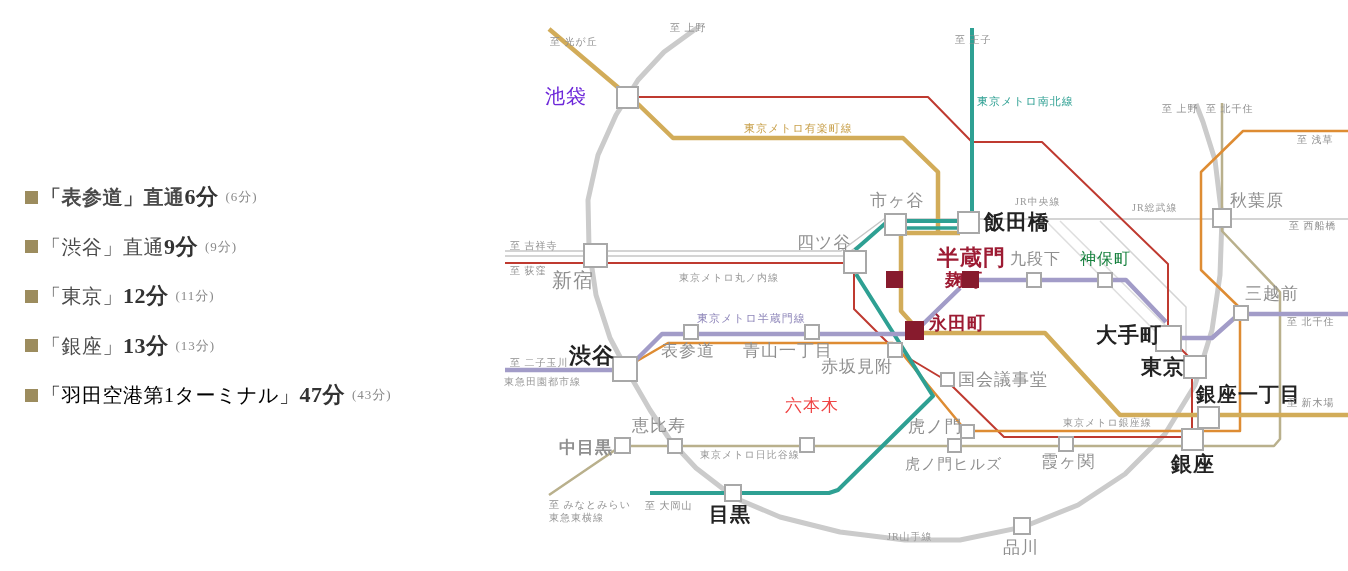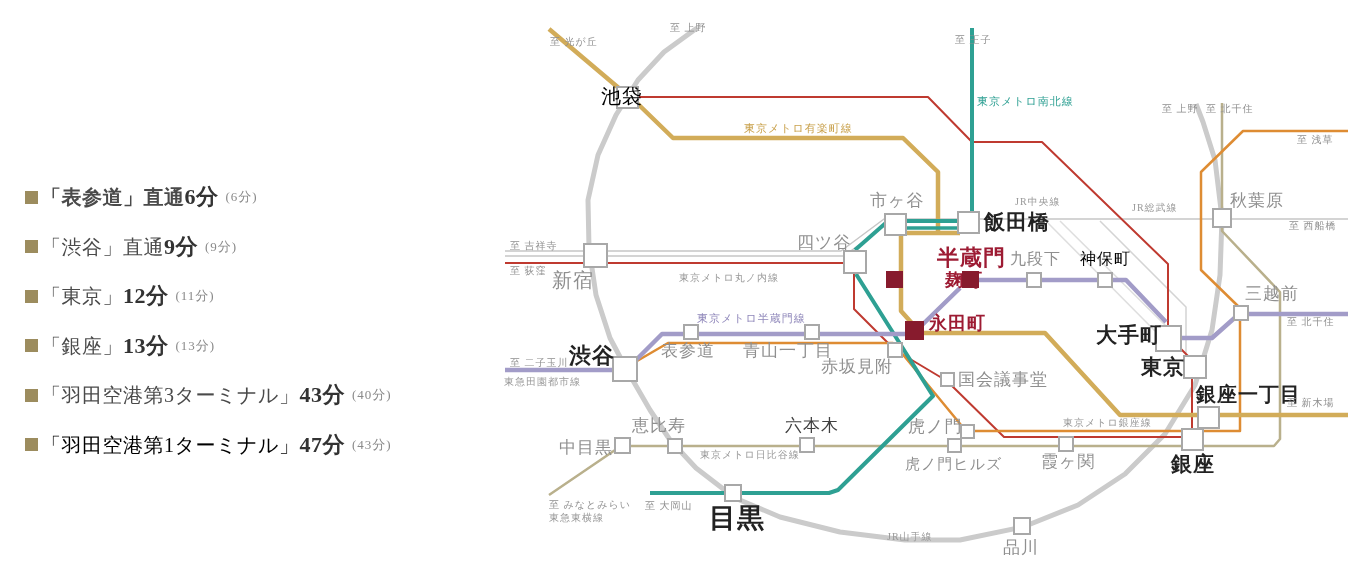--- a/index.html
+++ b/index.html
@@ -59,54 +59,48 @@
         <span class="t-note" style="color: rgb(138, 138, 138);">(11分)</span>
       </div>
       <div class="access-item">
         <span class="bullet" style="background: rgb(156, 140, 94);"></span>
         <span class="t-main" style="color: rgb(74, 74, 74);">「銀座」</span>
         <span class="t-time" style="color: rgb(51, 51, 51);">13分</span>
         <span class="t-note" style="color: rgb(138, 138, 138);">(13分)</span>
       </div>
       <div class="access-item">
         <span class="bullet" style="background: rgb(156, 140, 94);"></span>
-        <span class="t-main" style="color: rgb(74, 74, 74);">「羽田空港第3ターミナル」</span>
-        <span class="t-time" style="color: rgb(51, 51, 51);">43分</span>
-        <span class="t-note" style="color: rgb(138, 138, 138);">(40分)</span>
-      </div>
-      <div class="access-item">
-        <span class="bullet" style="background: rgb(156, 140, 94);"></span>
         <span class="t-main" style="color: #000000;">「羽田空港第1ターミナル」</span>
         <span class="t-time" style="color: rgb(51, 51, 51);">47分</span>
         <span class="t-note" style="color: rgb(138, 138, 138);">(43分)</span>
       </div>
     </div>
   <div>
       <div class="st-box" style="left: 616px; top: 86px; width: 23px; height: 23px; border-color: rgb(168, 168, 168);"></div>
-      <div class="map-label" style="left: 601px; top: 85px; font-size: 20px; color: #000000; font-weight: normal; letter-spacing: 1px;">池袋</div>
+      <div class="map-label" style="left: 545px; top: 85px; font-size: 20px; color: #6d28d9; font-weight: normal; letter-spacing: 1px;">池袋</div>
       <div class="st-box" style="left: 583px; top: 243px; width: 25px; height: 25px; border-color: rgb(168, 168, 168);"></div>
       <div class="map-label" style="left: 552px; top: 269px; font-size: 20px; color: rgb(143, 143, 143); font-weight: normal; letter-spacing: 1px;">新宿</div>
       <div class="st-box" style="left: 612px; top: 356px; width: 26px; height: 26px; border-color: rgb(168, 168, 168);"></div>
       <div class="map-label" style="left: 569px; top: 343px; font-size: 22px; color: rgb(34, 34, 34); font-weight: bold; letter-spacing: 1px;">渋谷</div>
       <div class="st-box" style="left: 843px; top: 250px; width: 24px; height: 24px; border-color: rgb(168, 168, 168);"></div>
       <div class="map-label" style="left: 797px; top: 233px; font-size: 17px; color: rgb(143, 143, 143); font-weight: normal; letter-spacing: 1px;">四ツ谷</div>
       <div class="st-box" style="left: 884px; top: 213px; width: 23px; height: 23px; border-color: rgb(168, 168, 168);"></div>
       <div class="map-label" style="left: 870px; top: 191px; font-size: 17px; color: rgb(143, 143, 143); font-weight: normal; letter-spacing: 1px;">市ヶ谷</div>
       <div class="st-box" style="left: 957px; top: 211px; width: 23px; height: 23px; border-color: rgb(168, 168, 168);"></div>
       <div class="map-label" style="left: 984px; top: 210px; font-size: 21px; color: rgb(34, 34, 34); font-weight: bold; letter-spacing: 1px;">飯田橋</div>
       <div class="st-box" style="left: 1212px; top: 208px; width: 20px; height: 20px; border-color: rgb(168, 168, 168);"></div>
       <div class="map-label" style="left: 1230px; top: 191px; font-size: 17px; color: rgb(143, 143, 143); font-weight: normal; letter-spacing: 1px;">秋葉原</div>
       <div class="st-maroon" style="left: 886px; top: 271px; width: 17px; height: 17px; background: rgb(135, 27, 45);"></div>
       <div class="map-label" style="left: 906px; top: 270px; font-size: 18px; color: rgb(157, 27, 51); font-weight: bold; letter-spacing: 1px; margin-left: 39px;">麹町</div>
       <div class="st-maroon" style="left: 962px; top: 271px; width: 17px; height: 17px; background: rgb(135, 27, 45);"></div>
       <div class="map-label" style="left: 937px; top: 245px; font-size: 22px; color: rgb(157, 27, 51); font-weight: bold; letter-spacing: 1px;">半蔵門</div>
       <div class="st-box" style="left: 1026px; top: 272px; width: 16px; height: 16px; border-color: rgb(168, 168, 168);"></div>
       <div class="map-label" style="left: 1010px; top: 250px; font-size: 16px; color: rgb(143, 143, 143); font-weight: normal; letter-spacing: 1px;">九段下</div>
       <div class="st-box" style="left: 1097px; top: 272px; width: 16px; height: 16px; border-color: rgb(168, 168, 168);"></div>
-      <div class="map-label" style="left: 1080px; top: 250px; font-size: 16px; color: #000000; font-weight: normal; letter-spacing: 1px;">神保町</div>
+      <div class="map-label" style="left: 1080px; top: 250px; font-size: 16px; color: #15803d; font-weight: normal; letter-spacing: 1px;">神保町</div>
       <div class="st-maroon" style="left: 905px; top: 321px; width: 19px; height: 19px; background: rgb(135, 27, 45);"></div>
       <div class="map-label" style="left: 929px; top: 313px; font-size: 18px; color: rgb(157, 27, 51); font-weight: bold; letter-spacing: 1px;">永田町</div>
       <div class="st-box" style="left: 683px; top: 324px; width: 16px; height: 16px; border-color: rgb(168, 168, 168);"></div>
       <div class="map-label" style="left: 661px; top: 341px; font-size: 17px; color: rgb(143, 143, 143); font-weight: normal; letter-spacing: 1px;">表参道</div>
       <div class="st-box" style="left: 804px; top: 324px; width: 16px; height: 16px; border-color: rgb(168, 168, 168);"></div>
       <div class="map-label" style="left: 743px; top: 341px; font-size: 17px; color: rgb(143, 143, 143); font-weight: normal; letter-spacing: 1px;">青山一丁目</div>
       <div class="st-box" style="left: 887px; top: 342px; width: 16px; height: 16px; border-color: rgb(168, 168, 168);"></div>
       <div class="map-label" style="left: 821px; top: 357px; font-size: 17px; color: rgb(143, 143, 143); font-weight: normal; letter-spacing: 1px;">赤坂見附</div>
       <div class="st-box" style="left: 940px; top: 372px; width: 15px; height: 15px; border-color: rgb(168, 168, 168);"></div>
       <div class="map-label" style="left: 958px; top: 370px; font-size: 17px; color: rgb(143, 143, 143); font-weight: normal; letter-spacing: 1px;">国会議事堂</div>
@@ -120,27 +114,27 @@
       <div class="map-label" style="left: 1196px; top: 383px; font-size: 20px; color: rgb(34, 34, 34); font-weight: bold; letter-spacing: 1px;">銀座一丁目</div>
       <div class="st-box" style="left: 1181px; top: 428px; width: 23px; height: 23px; border-color: rgb(168, 168, 168);"></div>
       <div class="map-label" style="left: 1171px; top: 452px; font-size: 21px; color: rgb(34, 34, 34); font-weight: bold; letter-spacing: 1px;">銀座</div>
       <div class="st-box" style="left: 1058px; top: 436px; width: 16px; height: 16px; border-color: rgb(168, 168, 168);"></div>
       <div class="map-label" style="left: 1041px; top: 452px; font-size: 17px; color: rgb(143, 143, 143); font-weight: normal; letter-spacing: 1px;">霞ヶ関</div>
       <div class="st-box" style="left: 960px; top: 424px; width: 15px; height: 15px; border-color: rgb(168, 168, 168);"></div>
       <div class="map-label" style="left: 908px; top: 417px; font-size: 17px; color: rgb(143, 143, 143); font-weight: normal; letter-spacing: 1px;">虎ノ門</div>
       <div class="st-box" style="left: 947px; top: 438px; width: 15px; height: 15px; border-color: rgb(168, 168, 168);"></div>
       <div class="map-label" style="left: 905px; top: 456px; font-size: 15px; color: rgb(143, 143, 143); font-weight: normal; letter-spacing: 1px;">虎ノ門ヒルズ</div>
       <div class="st-box" style="left: 799px; top: 437px; width: 16px; height: 16px; border-color: rgb(168, 168, 168);"></div>
-      <div class="map-label" style="left: 785px; top: 416px; font-size: 17px; color: #404040; font-weight: normal; letter-spacing: 1px;">六本木</div>
+      <div class="map-label" style="left: 785px; top: 396px; font-size: 17px; color: #ef4444; font-weight: normal; letter-spacing: 1px;">六本木</div>
       <div class="st-box" style="left: 667px; top: 438px; width: 16px; height: 16px; border-color: rgb(168, 168, 168);"></div>
       <div class="map-label" style="left: 632px; top: 416px; font-size: 17px; color: rgb(143, 143, 143); font-weight: normal; letter-spacing: 1px;">恵比寿</div>
       <div class="st-box" style="left: 614px; top: 437px; width: 17px; height: 17px; border-color: rgb(168, 168, 168);"></div>
-      <div class="map-label" style="left: 559px; top: 438px; font-size: 17px; color: rgb(143, 143, 143); font-weight: normal; letter-spacing: 1px;">中目黒</div>
+      <div class="map-label" style="left: 559px; top: 438px; font-size: 17px; color: rgb(143, 143, 143); font-weight: bold; letter-spacing: 1px;">中目黒</div>
       <div class="st-box" style="left: 724px; top: 484px; width: 18px; height: 18px; border-color: rgb(168, 168, 168);"></div>
-      <div class="map-label" style="left: 709px; top: 503px; font-size: 27px; color: rgb(34, 34, 34); font-weight: bold; letter-spacing: 1px; text-align: right;">目黒</div>
+      <div class="map-label" style="left: 709px; top: 503px; font-size: 20px; color: rgb(34, 34, 34); font-weight: bold; letter-spacing: 1px; text-align: right;">目黒</div>
       <div class="st-box" style="left: 1013px; top: 517px; width: 18px; height: 18px; border-color: rgb(168, 168, 168);"></div>
       <div class="map-label" style="left: 1003px; top: 538px; font-size: 17px; color: rgb(143, 143, 143); font-weight: normal; letter-spacing: 1px;">品川</div>
     </div>
   <div>
       <div class="map-label" style="left: 744px; top: 122px; font-size: 11px; color: rgb(201, 161, 76); letter-spacing: 1px;">東京メトロ有楽町線</div>
       <div class="map-label" style="left: 977px; top: 95px; font-size: 11px; color: rgb(46, 160, 147); letter-spacing: 1px;">東京メトロ南北線</div>
       <div class="map-label" style="left: 1015px; top: 196px; font-size: 10px; color: rgb(153, 153, 153); letter-spacing: 1px;">JR中央線</div>
       <div class="map-label" style="left: 1132px; top: 202px; font-size: 10px; color: rgb(153, 153, 153); letter-spacing: 1px;">JR総武線</div>
       <div class="map-label" style="left: 679px; top: 272px; font-size: 10px; color: rgb(153, 153, 153); letter-spacing: 1px;">東京メトロ丸ノ内線</div>
       <div class="map-label" style="left: 697px; top: 312px; font-size: 11px; color: rgb(143, 135, 186); letter-spacing: 1px;">東京メトロ半蔵門線</div>

